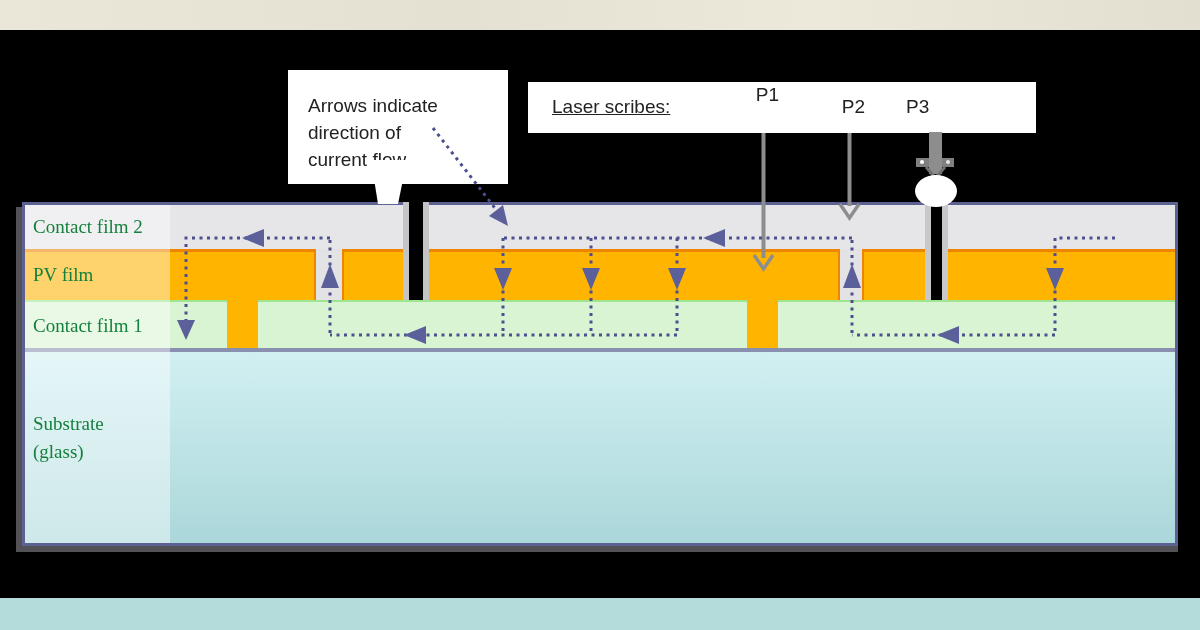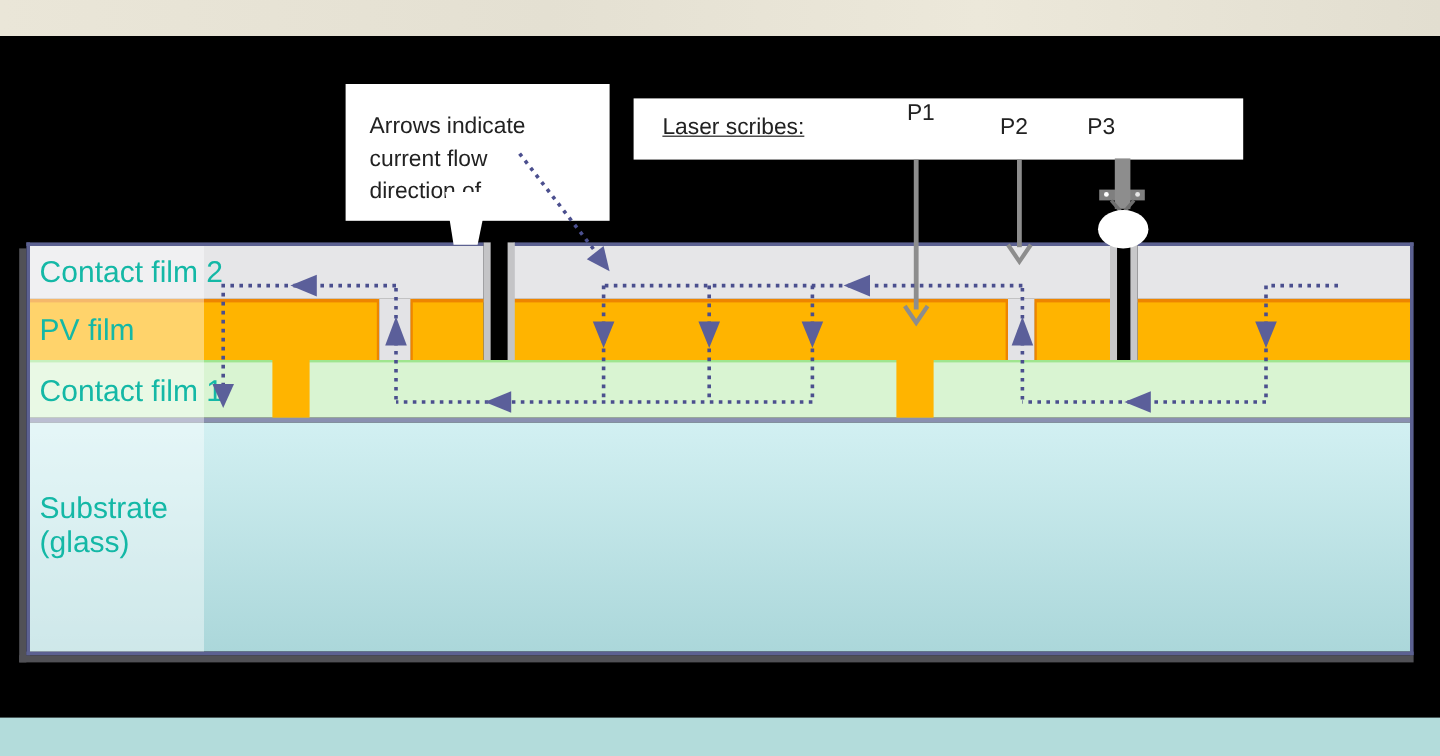--- a/index.html
+++ b/index.html
@@ -1,19 +1,19 @@
 <!DOCTYPE html>
 <html><head>
 <meta charset="utf-8">
 <style>
   html,body{margin:0;padding:0;background:#000;}
   body{width:1200px;height:630px;overflow:hidden;font-family:"Liberation Sans",sans-serif;}
   #stage{position:relative;width:1200px;height:630px;background:#000;}
   .abs{position:absolute;box-sizing:border-box;}
-  .lbl{position:absolute;color:#14b8a6;font-size:25px;line-height:22px;white-space:nowrap;}
+  .lbl{position:absolute;color:#15803d;font-size:19px;line-height:22px;white-space:nowrap;font-family:Liberation Serif, serif;}
   .band{position:absolute;box-sizing:border-box;}
   .callout{position:absolute;background:#fff;color:#222;font-size:19px;}
   svg{position:absolute;left:0;top:0;pointer-events:none;}
 </style>
 </head>
 <body>
 
 <div id="stage">
 
   <div class="abs" style="left:0;top:0;width:1200px;height:30px;background:linear-gradient(90deg,#eae6d8,#e4e0d2 38%,#ece8da 68%,#e2ded0);"></div>
@@ -64,28 +64,28 @@
   <div class="lbl" style="left:33px;top:216px;">Contact film 2</div>
   <div class="lbl" style="left:33px;top:264px;">PV film</div>
   <div class="lbl" style="left:33px;top:315px;">Contact film 1</div>
   <div class="lbl" style="left:33px;top:410px;line-height:28px;">
     <span style="display:block;">Substrate</span>
     <span style="display:block;">(glass)</span>
   </div>
 
   <div class="callout" style="left:288px;top:70px;width:200px;height:92px;padding:22px 0 0 20px;line-height:27px;">
     <span style="display:block;">Arrows indicate</span>
+    <span style="display:block;">direction of</span>
     <span style="display:block;">current flow</span>
-    <span style="display:block;">direction of</span>
   </div>
 
   <div class="callout" style="left:528px;top:82px;width:508px;height:51px;">
     <span class="abs" style="left:24px;top:14px;text-decoration:underline;">Laser scribes:</span>
     <span class="abs" style="left:211px;top:2px;width:40px;text-align:right;">P1</span>
-    <span class="abs" style="left:297px;top:14px;width:40px;text-align:center;">P2</span>
+    <span class="abs" style="left:297px;top:14px;width:40px;text-align:right;">P2</span>
     <span class="abs" style="left:378px;top:14px;width:40px;text-align:left;">P3</span>
   </div>
 
   <svg width="1200" height="630" viewBox="0 0 1200 630">
 
     <polygon points="371,160 407,160 398,204 378,204" fill="#ffffff"></polygon>
 
     <g stroke="#8d8d8d" fill="none">
       <line x1="763.5" y1="133" x2="763.5" y2="258" stroke-width="4"></line>
       <polyline points="754,255 763.5,269 773,255" stroke-width="3.5"></polyline>

